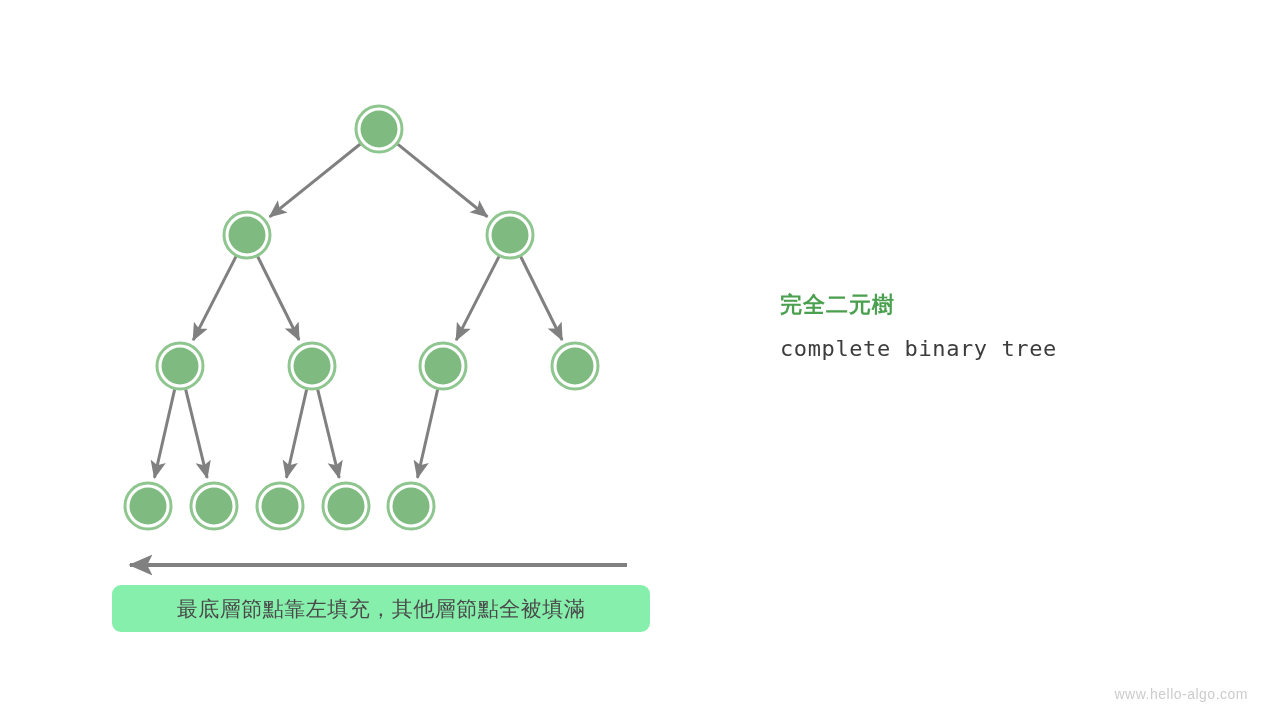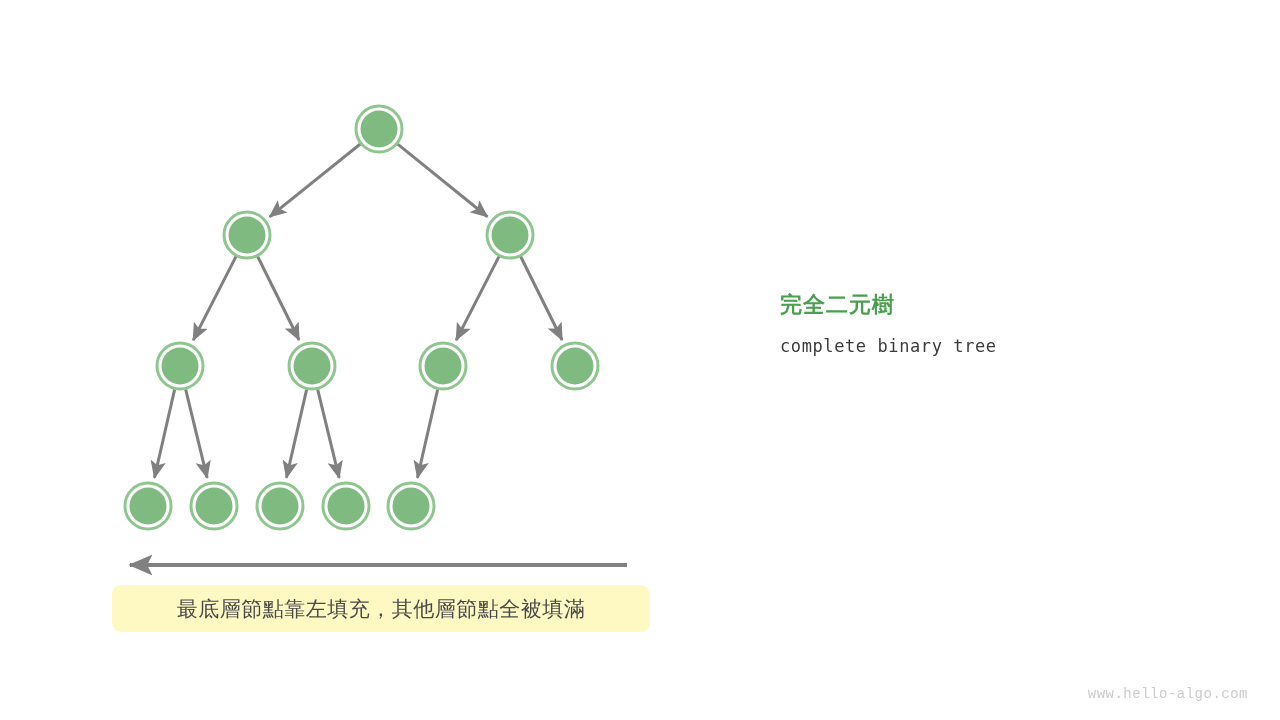--- a/index.html
+++ b/index.html
@@ -38,52 +38,52 @@
   .legend-title {
     font-size: 22px;
     font-weight: bold;
     color: #4BA04F;
     letter-spacing: 1px;
     line-height: 30px;
     font-family: "Liberation Sans", "DejaVu Sans", sans-serif;
   }
   .legend-sub {
     margin-top: 16px;
-    font-size: 17px;
+    font-size: 22px;
     color: #3C3C3C;
     letter-spacing: 0.6px;
     font-family: "DejaVu Sans Mono", "Liberation Mono", monospace;
   }
   .caption-box {
     position: absolute;
     left: 112px;
     top: 585px;
     width: 538px;
     height: 47px;
-    background: #fef9c3;
+    background: #86efac;
     border-radius: 9px;
     display: flex;
     align-items: center;
     justify-content: center;
   }
   .caption-text {
     font-size: 21px;
     color: #4A4A4A;
     letter-spacing: 0.5px;
     font-family: "Liberation Sans", "DejaVu Sans", sans-serif;
     white-space: nowrap;
   }
   .watermark {
     position: absolute;
     right: 32px;
     bottom: 18px;
     font-size: 14px;
     color: #CCCCCC;
     letter-spacing: 0.5px;
-    font-family: Liberation Mono, monospace;
+    font-family: Liberation Sans, sans-serif;
   }
 </style>
 </head>
 <body>
 
 <div id="stage">
 
   <svg id="tree-svg" viewBox="0 0 1280 720">
     <defs>
       <marker id="arrowhead" markerWidth="7" markerHeight="7" refX="5.6" refY="3" orient="auto" markerUnits="strokeWidth">

